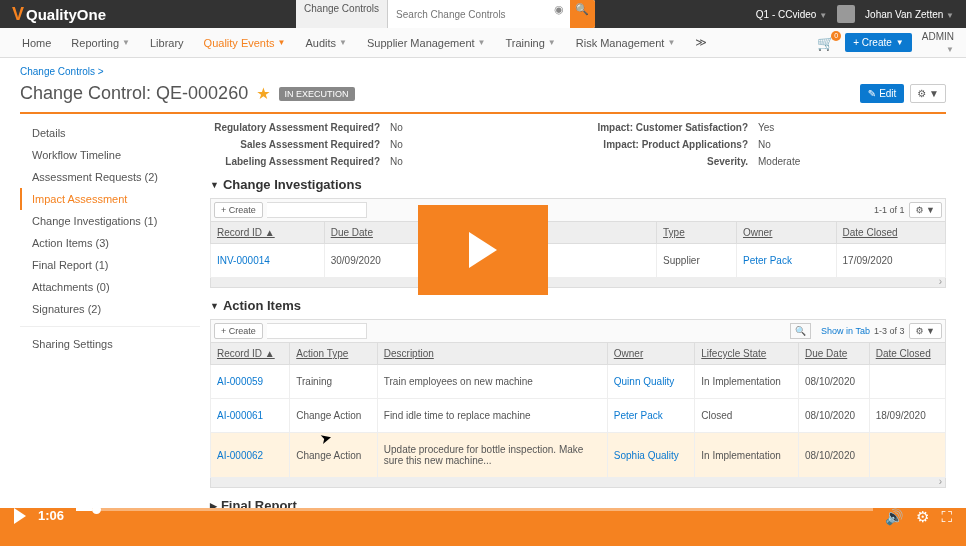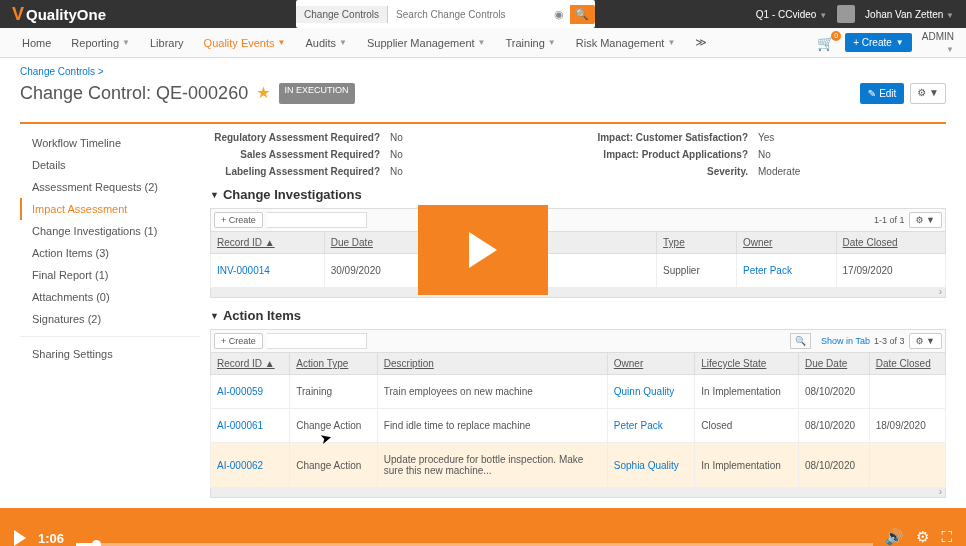--- a/index.html
+++ b/index.html
@@ -1,39 +1,39 @@
 <!DOCTYPE html>
 <html><head>
 <meta charset="utf-8">
 <style>
 * { margin:0; padding:0; box-sizing:border-box; font-family:Arial,Helvetica,sans-serif; }
 body { width:966px; height:546px; background:#fff; overflow:hidden; position:relative; }
 .topbar { height:28px; background:#333; display:flex; align-items:center; padding:0 12px; color:#fff; font-size:11px; }
 .logo { font-size:15px; font-weight:bold; display:flex; align-items:center; }
 .logo-v { color:#f58220; font-size:18px; margin-right:2px; }
-.search-wrap { margin-left:190px; display:flex; align-items:center; background:#fff; border-radius:2px; height:28px; }
+.search-wrap { margin-left:190px; display:flex; background:#fff; border-radius:2px; height:28px; }
 .search-sel { background:#f0f0f0; color:#555; font-size:10px; padding:3px 8px; border-right:1px solid #ccc; }
 .search-input { border:none; font-size:10px; padding:3px 8px; width:160px; color:#888; }
 .search-icn { padding:3px 6px; color:#888; font-size:11px; }
 .search-btn { background:#f58220; color:#fff; padding:3px 6px; font-size:11px; border-radius:0 2px 2px 0; }
 .spacer { flex:1; }
 .top-right { display:flex; align-items:center; gap:10px; font-size:10px; }
 .avatar { width:18px; height:18px; background:#999; border-radius:2px; display:inline-block; }
 .navbar { height:30px; background:#fafafa; border-bottom:1px solid #ddd; display:flex; align-items:center; padding:0 12px; font-size:11px; }
 .nav-item { padding:0 10px; color:#555; cursor:pointer; display:flex; align-items:center; gap:3px; }
 .nav-item.active { color:#f58220; }
 .caret { font-size:8px; color:#999; }
 .nav-right { margin-left:auto; display:flex; align-items:center; gap:10px; }
 .cart { font-size:14px; color:#999; position:relative; }
 .cart-badge { position:absolute; top:-4px; right:-6px; background:#f58220; color:#fff; font-size:7px; border-radius:50%; width:10px; height:10px; display:flex; align-items:center; justify-content:center; }
 .create-btn { background:#0b79d0; color:#fff; padding:4px 8px; font-size:10px; border-radius:2px; display:flex; align-items:center; gap:4px; }
 .admin { color:#555; font-size:10px; display:flex; align-items:flex-end; gap:3px;flex-direction:column; }
 .content { padding:8px 20px 0 20px; height:470px; overflow:hidden; }
 .breadcrumb { font-size:10px; color:#0b79d0; margin-bottom:6px; }
-.page-head { display:flex; gap:8px; border-bottom:2px solid #f58220; padding-bottom:18px; margin-bottom:8px; }
+.page-head { display:flex; align-items:center; gap:8px; border-bottom:2px solid #f58220; padding-bottom:8px; margin-bottom:8px; }
 .page-title { font-size:18px; color:#555; }
 .star { color:#f5a623; font-size:16px; }
 .badge { background:#888; color:#fff; font-size:9px; padding:2px 6px; border-radius:2px; }
 .head-actions { margin-left:auto; display:flex; gap:6px; }
 .edit-btn { background:#0b79d0; color:#fff; font-size:10px; padding:3px 8px; border-radius:2px; display:flex; align-items:center; gap:3px; }
 .gear-btn { border:1px solid #ccc; padding:3px 6px; font-size:10px; color:#555; border-radius:2px; }
 .main { display:flex; gap:0; }
 .sidebar { width:180px; font-size:11px; }
 .side-item { padding:5px 10px; color:#555; cursor:pointer; border-left:2px solid transparent; }
 .side-item.active { color:#f58220; border-left:2px solid #f58220; }
@@ -53,21 +53,21 @@
 table { width:100%; border-collapse:collapse; font-size:10px; }
 th { background:#eee; color:#555; text-align:left; padding:5px 6px; border:1px solid #ddd; font-weight:normal;text-decoration:underline; }
 td { padding:11px 6px; border:1px solid #eee; color:#555; }
 .link { color:#0b79d0; }
 .scrollbar { height:10px; background:#eee; border:1px solid #ddd; border-top:none; position:relative; }
 .scrollbar::after { content:'›'; position:absolute; right:3px; top:-2px; color:#999; font-size:10px; }
 .hl-row td { background:#fff3e0; }
 .play-overlay { position:absolute; top:205px; left:418px; width:130px; height:90px; background:#f58220; display:flex; align-items:center; justify-content:center; z-index:50; }
 .play-tri { width:0; height:0; border-left:28px solid #fff; border-top:18px solid transparent; border-bottom:18px solid transparent; }
 .cursor { position:absolute; top:430px; left:320px; font-size:14px; z-index:60; transform:rotate(-15deg); }
-.video-bar { position:absolute; bottom:0; left:0; right:0; height:38px; background:#f58220; display:flex; align-items:flex-end; padding:0 14px; gap:12px; color:#fff; }
+.video-bar { position:absolute; bottom:0; left:0; right:0; height:38px; background:#f58220; display:flex; align-items:flex-start; padding:0 14px; gap:12px; color:#fff; }
 .vplay { width:0; height:0; border-left:12px solid #fff; border-top:8px solid transparent; border-bottom:8px solid transparent; }
 .vtime { font-size:13px; font-weight:bold; }
 .vprogress { flex:1; height:3px; background:rgba(255,255,255,0.4); position:relative; }
 .vprogress-fill { position:absolute; left:0; top:0; height:100%; width:2%; background:#fff; }
 .vprogress-dot { position:absolute; left:2%; top:-3px; width:9px; height:9px; background:#fff; border-radius:50%; }
 .vicon { font-size:15px; }
 .showtab { color:#0b79d0; font-size:9px; margin-left:6px; }
 </style>
 </head>
 <body>
@@ -139,22 +139,22 @@
     <span class="star">★</span>
     <span class="badge">IN EXECUTION</span>
     <div class="head-actions">
       <div class="edit-btn">✎ <span>Edit</span></div>
       <div class="gear-btn">⚙ ▼</div>
     </div>
   </div>
 
   <div class="main">
     <div class="sidebar">
+      <div class="side-item">Details</div>
       <div class="side-item">Workflow Timeline</div>
-      <div class="side-item">Details</div>
       <div class="side-item">Assessment Requests (2)</div>
       <div class="side-item active">Impact Assessment</div>
       <div class="side-item">Change Investigations (1)</div>
       <div class="side-item">Action Items (3)</div>
       <div class="side-item">Final Report (1)</div>
       <div class="side-item">Attachments (0)</div>
       <div class="side-item">Signatures (2)</div>
       <div class="side-sep"></div>
       <div class="side-item">Sharing Settings</div>
     </div>

